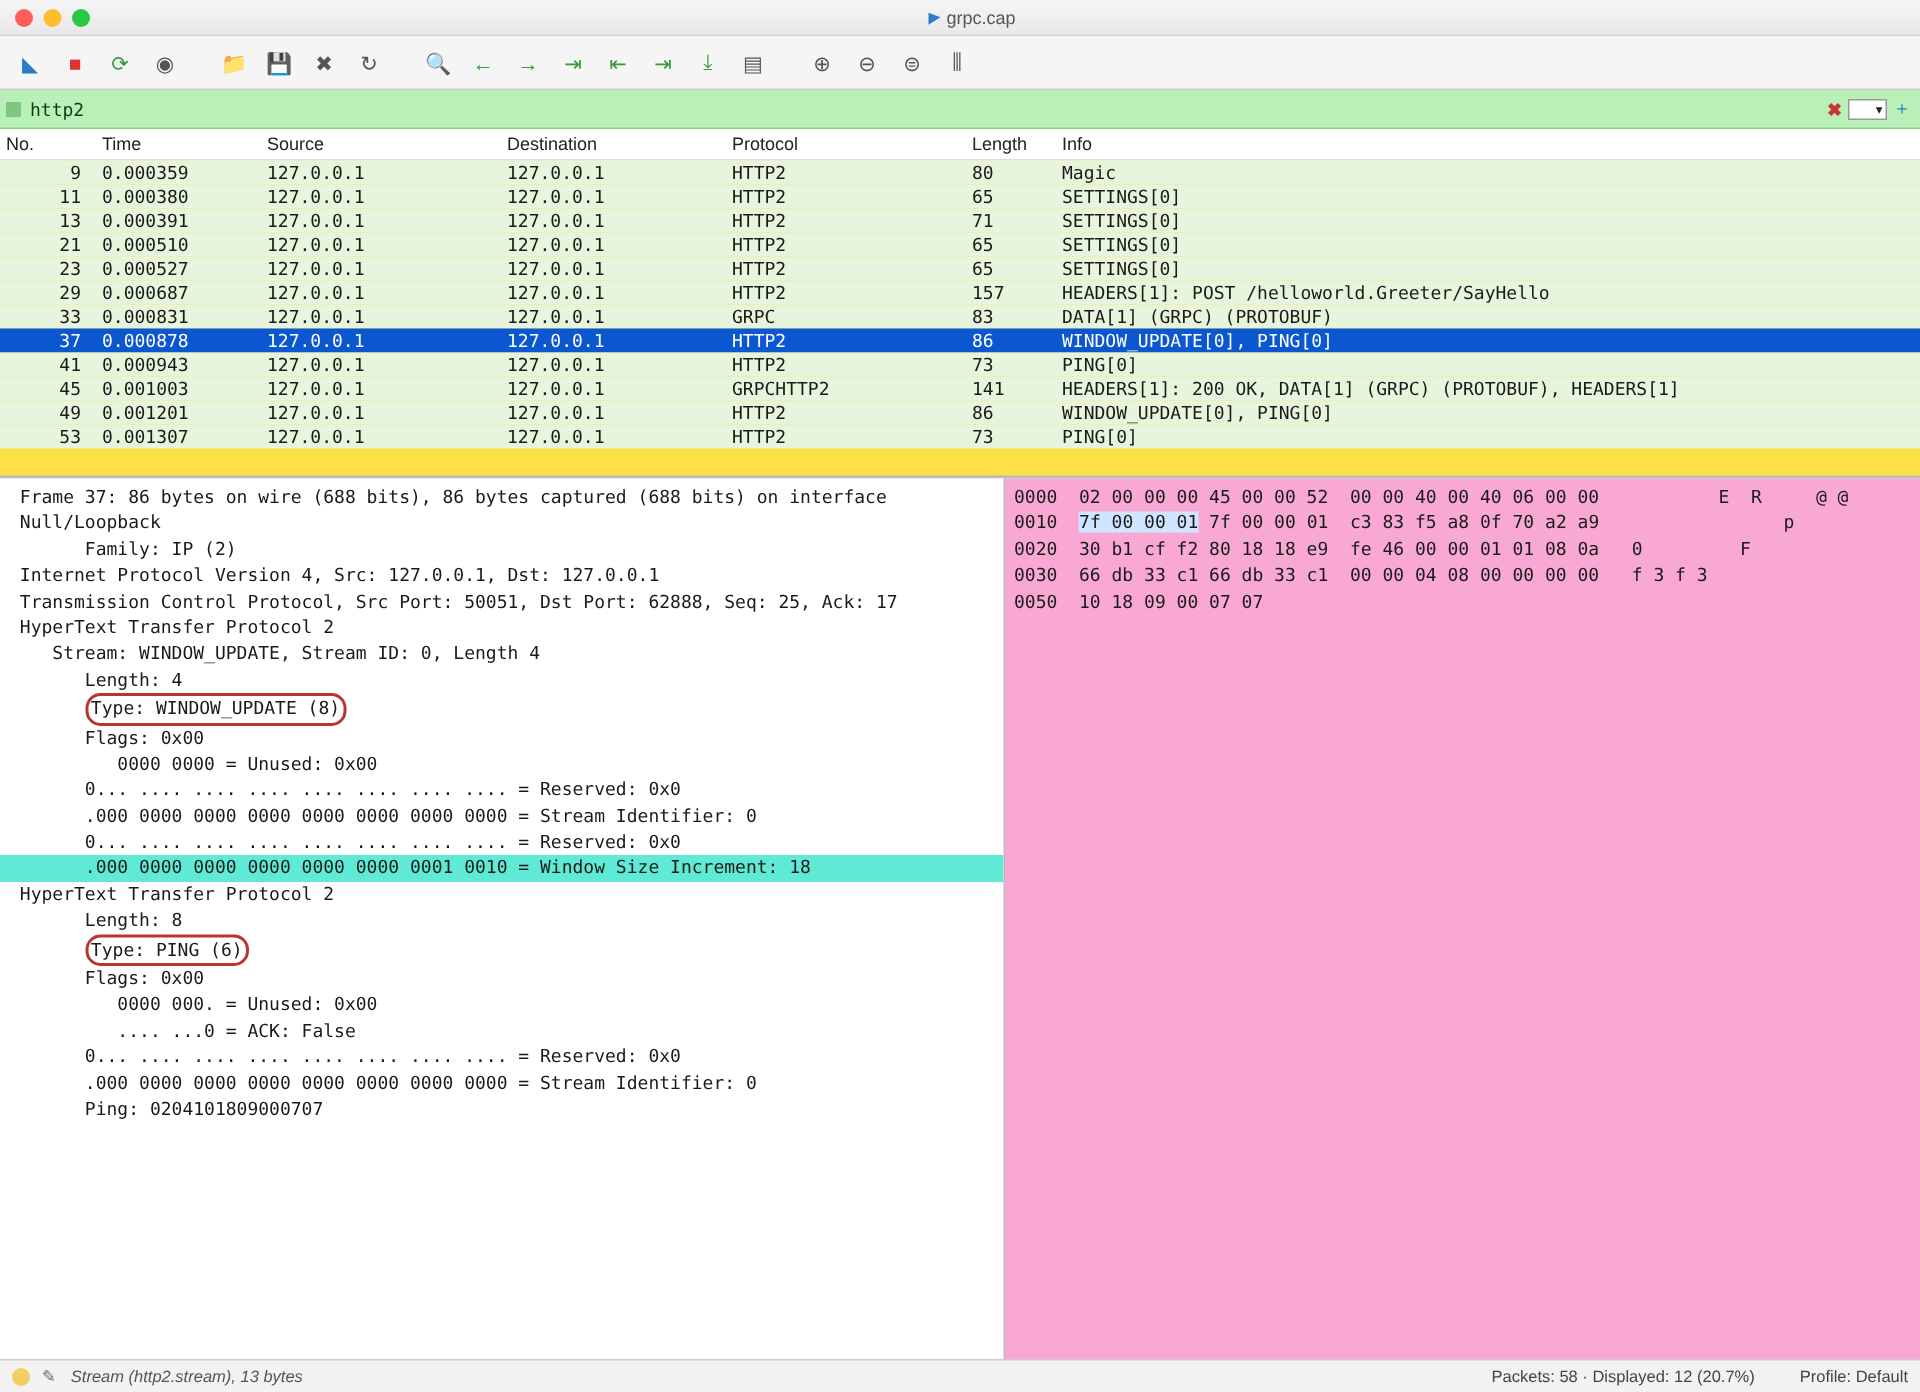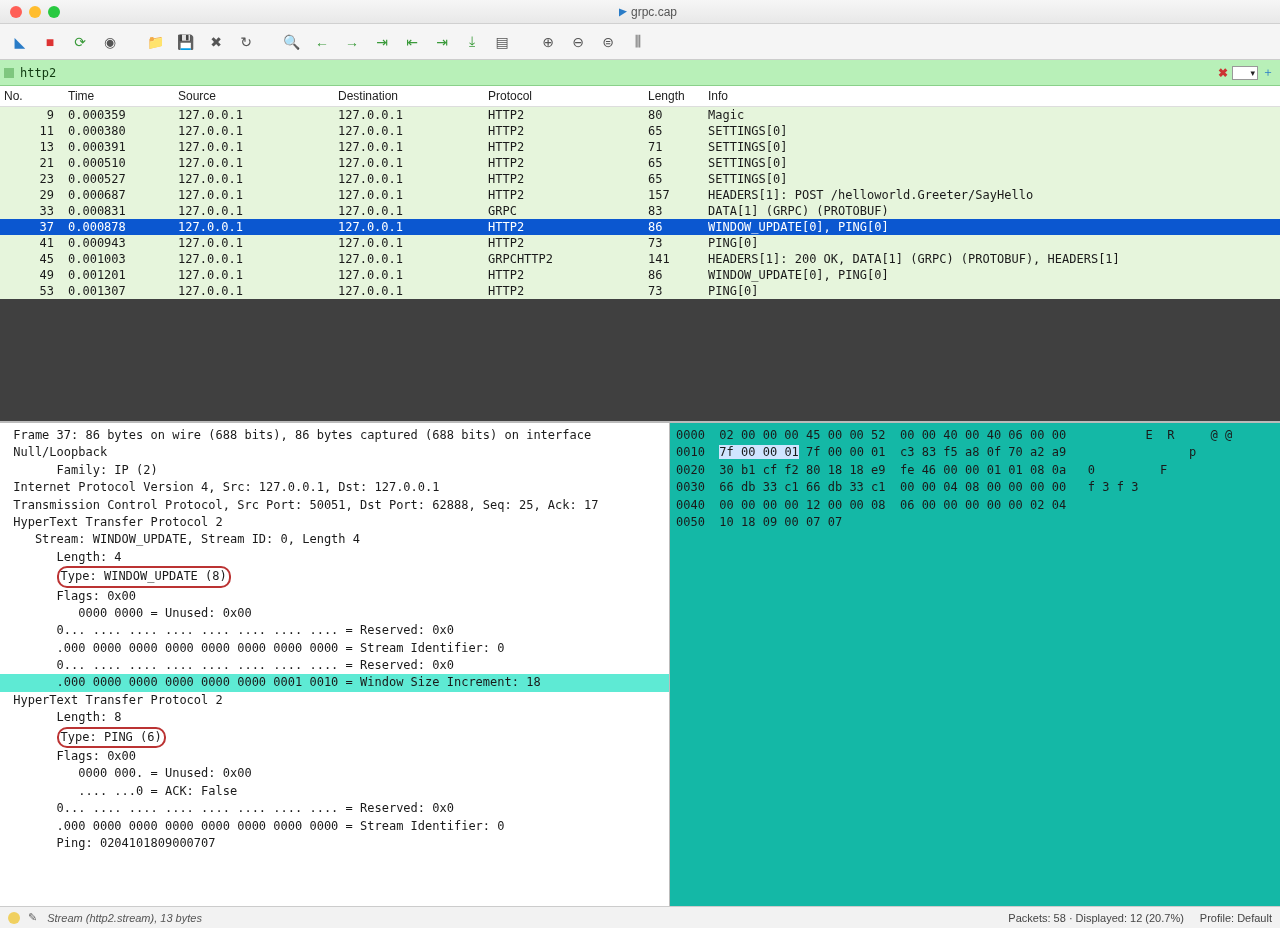--- a/index.html
+++ b/index.html
@@ -13,40 +13,40 @@
 .toolbar { height: 36px; background: #f5f5f5; border-bottom: 1px solid #ccc; display: flex; align-items: center; padding: 0 8px; gap: 6px; }
 .tb-btn { width: 24px; height: 24px; display: flex; align-items: center; justify-content: center; border-radius: 3px; font-size: 14px; color: #555; }
 .tb-sep { width: 10px; }
 .tb-blue { color: #2a7cc7; } .tb-red { color: #d33; } .tb-green { color: #3a9a3a; }
 .filterbar { height: 26px; background: #b8f0b8; display: flex; align-items: center; border-bottom: 1px solid #8ad08a; }
 .filter-marker { width: 10px; height: 10px; background: #7fc77f; margin: 0 4px; }
 .filter-input { flex: 1; background: transparent; border: none; outline: none; font-family: Menlo, monospace; font-size: 12px; color: #103a10; padding-left: 2px; }
 .filter-right { display: flex; align-items: center; gap: 4px; padding-right: 6px; }
 .filter-x { color: #c33; font-weight: bold; }
 .filter-dd { width: 26px; height: 14px; border: 1px solid #999; background: #fff; font-size: 9px; display:flex; align-items:center; justify-content:flex-end; padding-right:2px;}
-.packet-area { background: #404040; border-bottom: 1px solid #bbb; height: 336px; overflow: hidden; }
+.packet-area { background: #fde047; border-bottom: 1px solid #bbb; height: 232px; overflow: hidden; }
 .packet-header { display: grid; grid-template-columns: 64px 110px 160px 150px 160px 60px auto; font-size: 12px; color: #222; background: #fff; border-bottom: 1px solid #ddd; padding: 2px 0; }
 .packet-header div { padding: 1px 4px; }
 .packet-rows { font-family: Menlo, monospace; font-size: 12px; }
 .prow { display: grid; grid-template-columns: 64px 110px 160px 150px 160px 60px auto; background: #e6f5dc; color: #1a1a1a; }
 .prow.sel { background: #0b57d0; color: #fff; }
 .prow div { padding: 1px 4px; white-space: nowrap; overflow: hidden; }
 .prow .no { text-align: right; padding-right: 10px; }
 .prow .len { padding-right: 6px; }
 .midrow { display: flex; flex: 1; min-height: 0; border-top: 1px solid #bbb; }
 .tree-panel { flex: 1; background: #fff; font-family: Menlo, monospace; font-size: 12px; color: #1a1a1a; overflow: auto; padding: 4px 0; line-height: 1.45; border-right: 1px solid #bbb; }
 .tree-panel .ln { white-space: pre; padding-left: 6px; }
 .tree-panel .ln.sel { background: #5eead4; }
 .tree-panel .boxed { border: 2px solid #b33; border-radius: 10px; padding: 0 2px; display: inline-block; }
-.hex-panel { width: 610px; background: #14b8a6; font-family: Menlo, monospace; font-size: 12px; color: #1a1a1a; overflow: auto; padding: 4px 6px; line-height: 1.45; }
+.hex-panel { width: 610px; background: #f9a8d4; font-family: Menlo, monospace; font-size: 12px; color: #1a1a1a; overflow: auto; padding: 4px 6px; line-height: 1.45; }
 .hex-panel .hxln { white-space: pre; }
 .hx-hi { background: #cfe5ff; }
 .statusbar { height: 22px; background: #f2f2f2; border-top: 1px solid #ccc; display: flex; align-items: center; font-size: 11px; color: #444; padding: 0 8px; }
 .statusbar .-spot { width: 12px; height: 12px; border-radius: 50%; background: #f0d060; margin-right: 8px; }
-.statusbar .-right { margin-left: auto; display: flex; gap: 16px; }
+.statusbar .-right { margin-left: auto; display: flex; gap: 30px; }
 </style>
 </head>
 <body>
 
 <div class="titlebar">
   <div class="tl-buttons">
     <div class="tl-btn tl-close"></div>
     <div class="tl-btn tl-min"></div>
     <div class="tl-btn tl-max"></div>
   </div>
@@ -239,21 +239,20 @@
       <div class="ln">          .... ...0 = ACK: False</div>
       <div class="ln">       0... .... .... .... .... .... .... .... = Reserved: 0x0</div>
       <div class="ln">       .000 0000 0000 0000 0000 0000 0000 0000 = Stream Identifier: 0</div>
       <div class="ln">       Ping: 0204101809000707</div>
     </div>
   <div class="hex-panel" id="hex">
       <div class="hxln">0000  02 00 00 00 45 00 00 52  00 00 40 00 40 06 00 00           E  R     @ @</div>
       <div class="hxln">0010  <span class="hx-hi">7f 00 00 01</span> 7f 00 00 01  c3 83 f5 a8 0f 70 a2 a9                 p</div>
       <div class="hxln">0020  30 b1 cf f2 80 18 18 e9  fe 46 00 00 01 01 08 0a   0         F</div>
       <div class="hxln">0030  66 db 33 c1 66 db 33 c1  00 00 04 08 00 00 00 00   f 3 f 3</div>
-      <div class="hxln">0040  00 00 00 00 12 00 00 08  06 00 00 00 00 00 02 04   </div>
       <div class="hxln">0050  10 18 09 00 07 07                                  </div>
     </div>
 </div>
 
 <div class="statusbar">
   <div class="-spot"></div>
   <span style="margin-right:10px;color:#666;">✎</span>
   <span style="font-style:italic;color:#555;">Stream (http2.stream), 13 bytes</span>
   <div class="-right">
     <span>Packets: 58 · Displayed: 12 (20.7%)</span>

